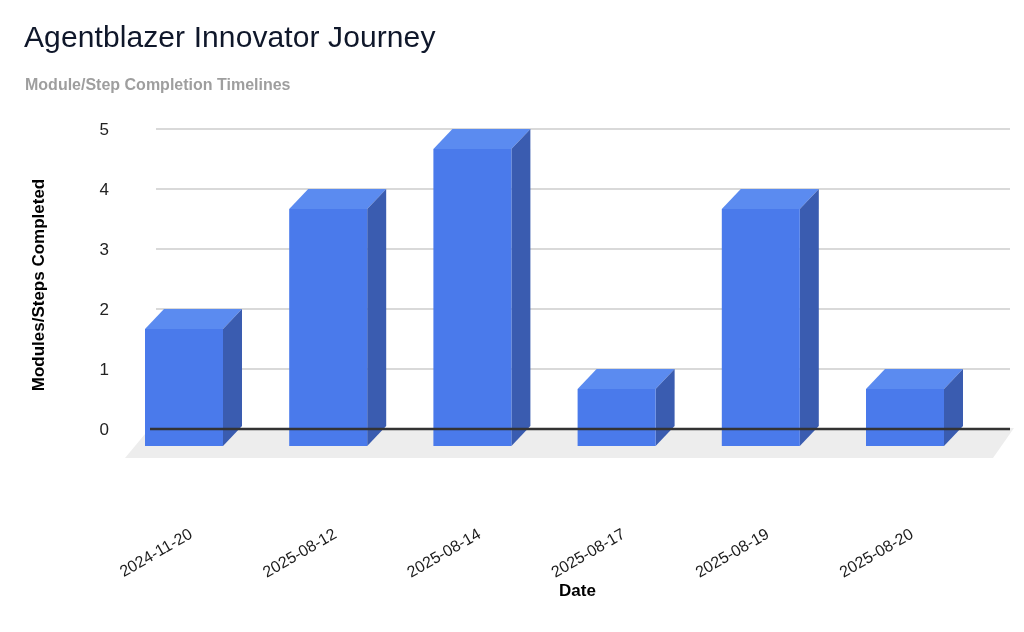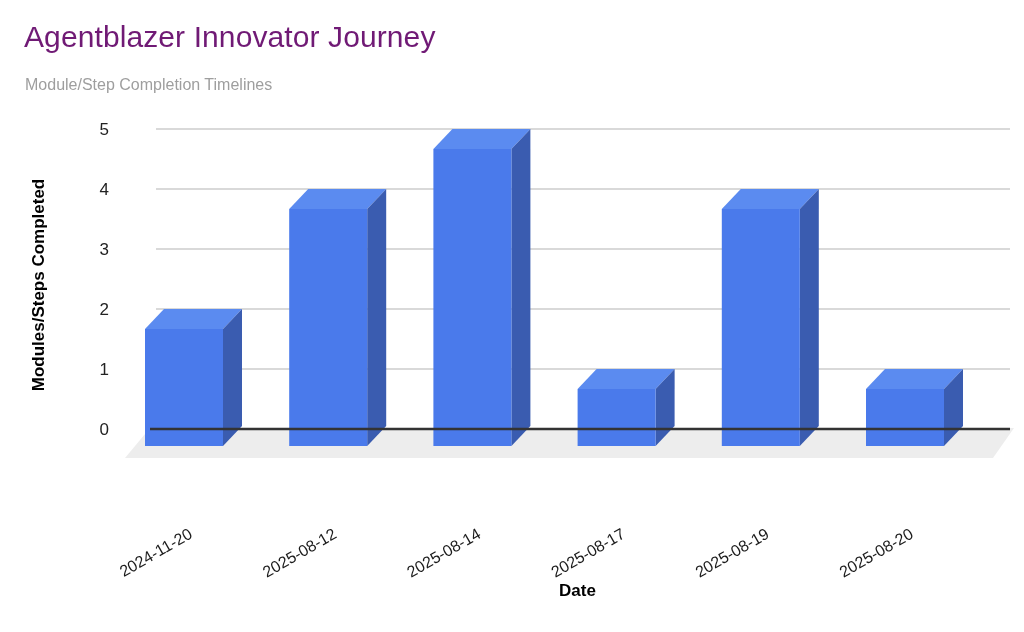--- a/index.html
+++ b/index.html
@@ -19,30 +19,30 @@
     left: 0; top: 0;
     width: 1024px;
     height: 632px;
   }
   .chart-title {
     position: absolute;
     left: 24px;
     top: 20px;
     font-size: 30px;
     font-weight: 400;
-    color: #701a75;
+    color: #0f172a;
     letter-spacing: 0.1px;
     white-space: nowrap;
   }
   .chart-subtitle {
     position: absolute;
     left: 25px;
     top: 76px;
     font-size: 16px;
-    font-weight: 400;
+    font-weight: 700;
     color: #9e9e9e;
     white-space: nowrap;
   }
   svg.plot {
     position: absolute;
     left: 0;
     top: 0;
   }
   text.ytick {
     font-family: "Liberation Sans", sans-serif;

